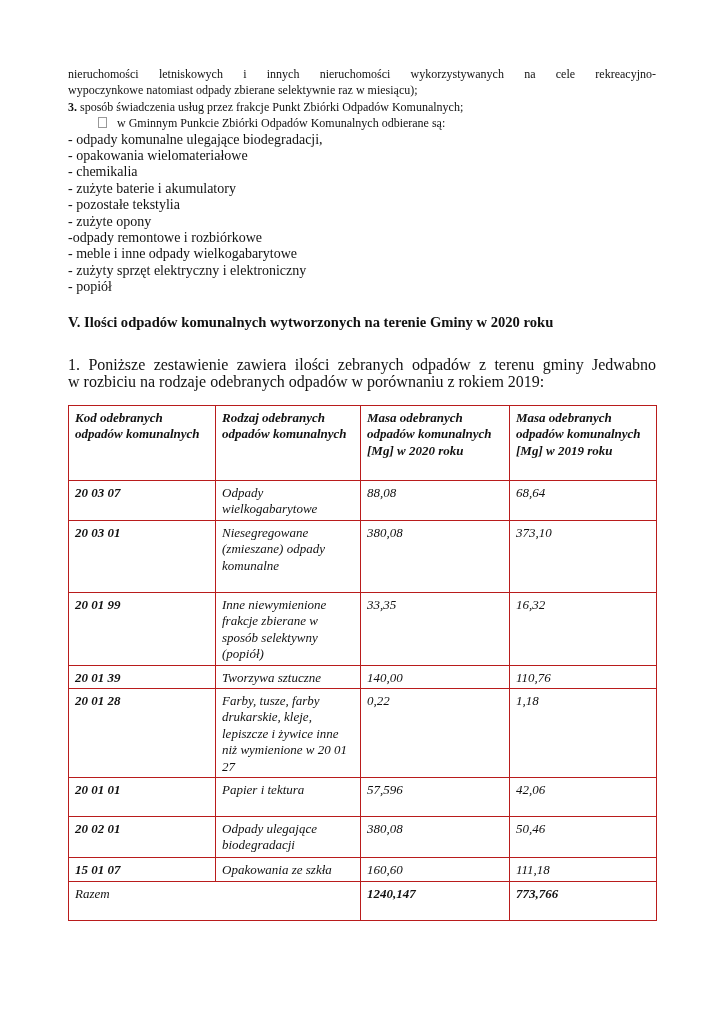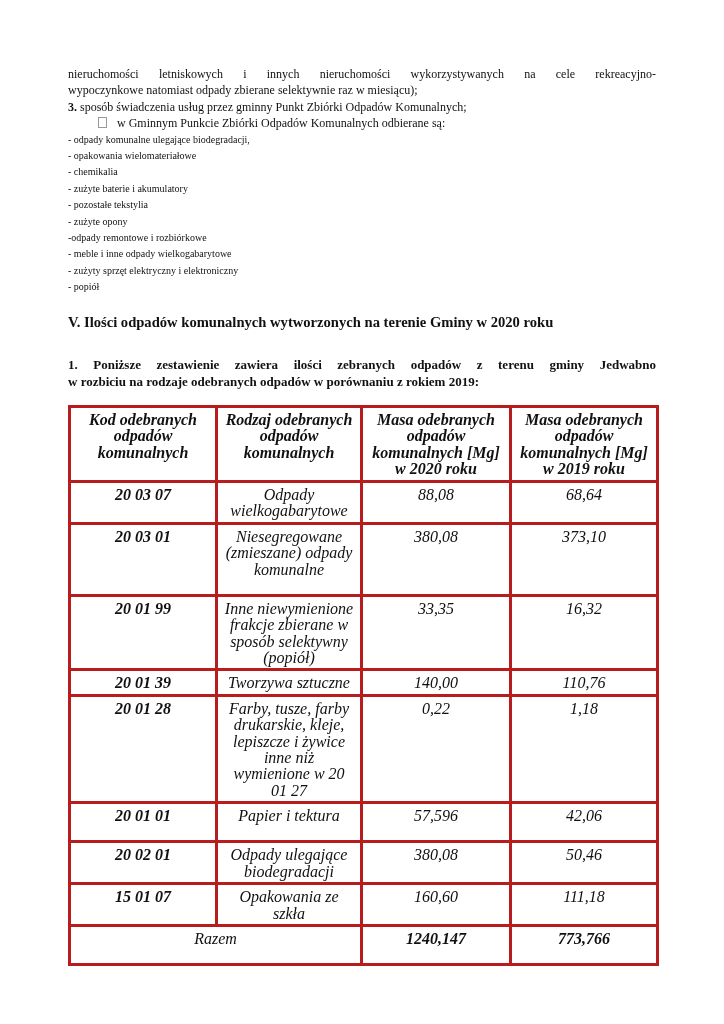--- a/index.html
+++ b/index.html
@@ -5,43 +5,43 @@
   html, body { margin: 0; padding: 0; background: #ffffff; }
   body { width: 724px; height: 1024px; position: relative; overflow: hidden;
          font-family: "Liberation Serif", "DejaVu Serif", serif; color: #111; }
   .page { position: absolute; left: 68px; top: 66px; width: 588px; }
   .p { font-size: 12px; line-height: 16.4px; margin: 0; }
   .justify { text-align: justify; text-align-last: justify; }
   .bold { font-weight: bold; }
   .indent-bullet { padding-left: 30px; }
   .bullet-box { display: inline-block; width: 9px; height: 11px; border: 1px solid #999;
                 vertical-align: -1px; margin-right: 10px; box-sizing: border-box; }
-  .list-item { font-size: 10px; line-height: 16.4px; margin: 0; }
+  .list-item { font-size: 14px; line-height: 16.4px; margin: 0; }
   .section-title { position: absolute; top: 248px; left: 0; width: 588px;
                    font-size: 14.6px; font-weight: bold; line-height: 17px; margin: 0; }
   .intro { position: absolute; top: 290px; left: 0; width: 588px;
-           font-size: 13px; font-weight: bold; line-height: 17px; margin: 0; }
+           font-size: 16px; font-weight: normal; line-height: 17px; margin: 0; }
   .intro .l1 { text-align: justify; text-align-last: justify; display: block; }
   .intro .l2 { display: block; }
   table.data { position: absolute; left: 0; top: 339px; width: 588px;
                border-collapse: collapse; table-layout: fixed; font-style: italic; }
-  table.data td, table.data th { border: 3px solid #b91c1c; text-align: center; vertical-align: top;
-               font-size: 16px; line-height: 16.4px; padding: 4px 6px 2px 6px; }
+  table.data td, table.data th { border: 1px solid #b91c1c; text-align: left; vertical-align: top;
+               font-size: 13px; line-height: 16.4px; padding: 4px 6px 2px 6px; }
   table.data th { font-weight: bold; padding-top: 4px; }
   table.data td.code { font-weight: bold; }
   table.data td.total { font-weight: bold; }
   col.c1 { width: 147px; } col.c2 { width: 145px; } col.c3 { width: 149px; } col.c4 { width: 147px; }
 </style>
 </head>
 <body>
 
 <div class="page">
   <p class="p justify">nieruchomości letniskowych i innych nieruchomości wykorzystywanych na cele rekreacyjno-</p>
   <p class="p">wypoczynkowe natomiast odpady zbierane selektywnie raz w miesiącu);</p>
-  <p class="p"><span class="bold">3.</span><span> sposób świadczenia usług przez gminny Punkt Zbiórki Odpadów Komunalnych;</span></p>
+  <p class="p"><span class="bold">3.</span><span> sposób świadczenia usług przez frakcje Punkt Zbiórki Odpadów Komunalnych;</span></p>
   <p class="p indent-bullet"><span class="bullet-box"></span><span>w Gminnym Punkcie Zbiórki Odpadów Komunalnych odbierane są:</span></p>
 
   <div>
     <p class="list-item">- odpady komunalne ulegające biodegradacji,</p>
     <p class="list-item">- opakowania wielomateriałowe</p>
     <p class="list-item">- chemikalia</p>
     <p class="list-item">- zużyte baterie i akumulatory</p>
     <p class="list-item">- pozostałe tekstylia</p>
     <p class="list-item">- zużyte opony</p>
     <p class="list-item">-odpady remontowe i rozbiórkowe</p>

